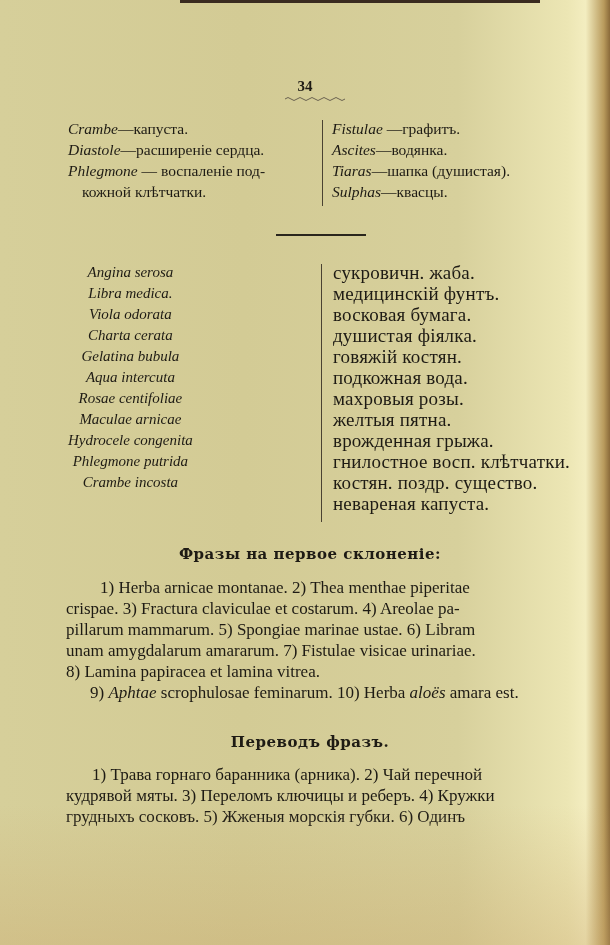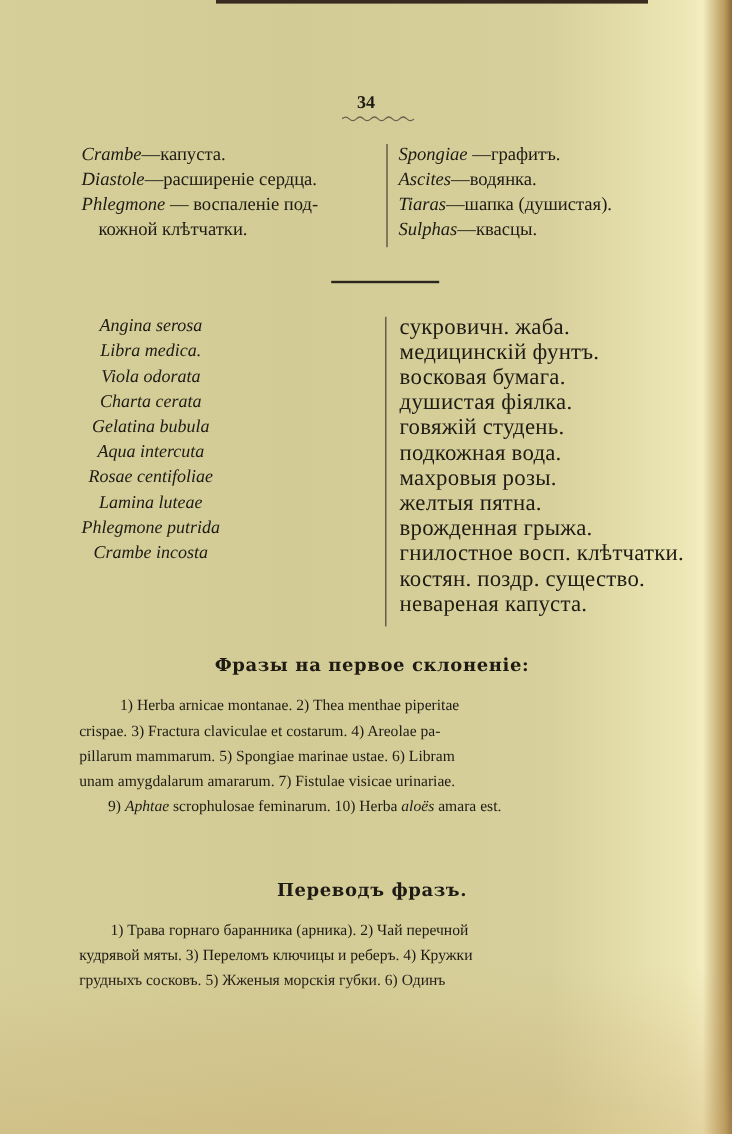--- a/index.html
+++ b/index.html
@@ -15,21 +15,21 @@
   .page-num { position:absolute; top:78px; left:0; width:100%; text-align:center; font-size:15px; font-weight:bold; }
   .wavy { position:absolute; top:96px; left:285px; width:62px; height:6px; }
   .vocab { position:absolute; left:68px; font-size:15.5px; line-height:21px; }
   .vocab .it { font-style:italic; }
   .col-r1 { position:absolute; left:332px; top:118px; font-size:15.5px; line-height:21px; }
   .vline { position:absolute; width:1px; background:#4a4232; }
   .hsep { position:absolute; top:234px; left:276px; width:90px; height:2px; background:#2a261d; }
   .latin-col { position:absolute; left:68px; top:262px; font-style:italic; font-size:15px; line-height:21px;text-align:center; }
   .ru-col { position:absolute; left:333px; top:262px; font-size:19px; line-height:21px; letter-spacing:0.2px; }
   .heading { position:absolute; left:0; width:620px; text-align:center; font-weight:bold; font-size:15px; font-family:"DejaVu Serif", serif; letter-spacing:0.5px; }
-  .para { position:absolute; left:66px; width:500px; font-size:13px; line-height:21px; text-align:justify; }
+  .para { position:absolute; left:66px; width:500px; font-size:17px; line-height:21px; text-align:justify; }
   .row { white-space:nowrap; }
 </style>
 </head>
 <body>
 
 <div class="topedge"></div>
 
 <div class="page-num">34</div>
 <svg class="wavy" viewBox="0 0 62 6">
   <path d="M0 3 Q3 0 6 3 T12 3 T18 3 T24 3 T30 3 T36 3 T42 3 T48 3 T54 3 T60 3" fill="none" stroke="#6a6250" stroke-width="1"></path>
@@ -38,64 +38,66 @@
 <div class="vocab" style="top:118px;">
   <div class="row"><span class="it">Crambe</span><span>—</span><span>капуста.</span></div>
   <div class="row"><span class="it">Diastole</span><span>—</span><span>расширеніе сердца.</span></div>
   <div class="row"><span class="it">Phlegmone</span><span> — </span><span>воспаленіе под-</span></div>
   <div class="row" style="padding-left:14px;"><span>  кожной клѣтчатки.</span></div>
 </div>
 
 <div class="vline" style="left:322px; top:120px; height:86px;"></div>
 
 <div class="col-r1">
-  <div class="row"><span style="font-style:italic">Spongiae</span><span> —</span><span>графитъ.</span></div>
+  <div class="row"><span style="font-style:italic">Fistulae</span><span> —</span><span>графитъ.</span></div>
   <div class="row"><span style="font-style:italic">Ascites</span><span>—</span><span>водянка.</span></div>
   <div class="row"><span style="font-style:italic">Tiaras</span><span>—</span><span>шапка (душистая).</span></div>
   <div class="row"><span style="font-style:italic">Sulphas</span><span>—</span><span>квасцы.</span></div>
 </div>
 
 <div class="hsep"></div>
 
 <div class="latin-col">
   <div>Angina serosa</div>
   <div>Libra medica.</div>
   <div>Viola odorata</div>
   <div>Charta cerata</div>
   <div>Gelatina bubula</div>
   <div>Aqua intercuta</div>
   <div>Rosae centifoliae</div>
-  <div>Lamina luteae</div>
+  <div>Maculae arnicae</div>
+  <div>Hydrocele congenita</div>
   <div>Phlegmone putrida</div>
   <div>Crambe incosta</div>
 </div>
 
 <div class="vline" style="left:321px; top:264px; height:258px;"></div>
 
 <div class="ru-col">
   <div>сукровичн. жаба.</div>
   <div>медицинскій фунтъ.</div>
   <div>восковая бумага.</div>
   <div>душистая фіялка.</div>
-  <div>говяжій студень.</div>
+  <div>говяжій костян.</div>
   <div>подкожная вода.</div>
   <div>махровыя розы.</div>
   <div>желтыя пятна.</div>
   <div>врожденная грыжа.</div>
   <div>гнилостное восп. клѣтчатки.</div>
   <div>костян. поздр. существо.</div>
   <div>неваренaя капуста.</div>
 </div>
 
 <div class="heading" style="top:545px;">Фразы на первое склоненіе:</div>
 <div class="para" style="top:577px;">
   <div class="row" style="padding-left:34px;">1) Herba  arnicae  montanae.  2) Thea  menthae piperitae</div>
   <div class="row">crispae. 3) Fractura  claviculae  et costarum.  4) Areolae pa-</div>
   <div class="row">pillarum mammarum. 5) Spongiae marinae ustae. 6) Libram</div>
   <div class="row">unam amygdalarum amararum. 7) Fistulae visicae urinariae.</div>
+  <div class="row">8) Lamina papiracea et lamina vitrea.</div>
   <div class="row" style="padding-left:24px;"><span>9) </span><i>Aphtae</i><span> scrophulosae feminarum. 10) Herba </span><i>aloës</i><span> amara est.</span></div>
 </div>
 
 <div class="heading" style="top:733px;">Переводъ фразъ.</div>
 <div class="para" style="top:764px;">
   <div class="row" style="padding-left:26px;">1) Трава горнаго баранника  (арника).  2) Чай перечной</div>
   <div class="row">кудрявой мяты.  3) Переломъ ключицы  и  реберъ.  4) Кружки</div>
   <div class="row">грудныхъ  сосковъ.  5) Жженыя  морскія  губки.  6) Одинъ</div>
 </div>
 

